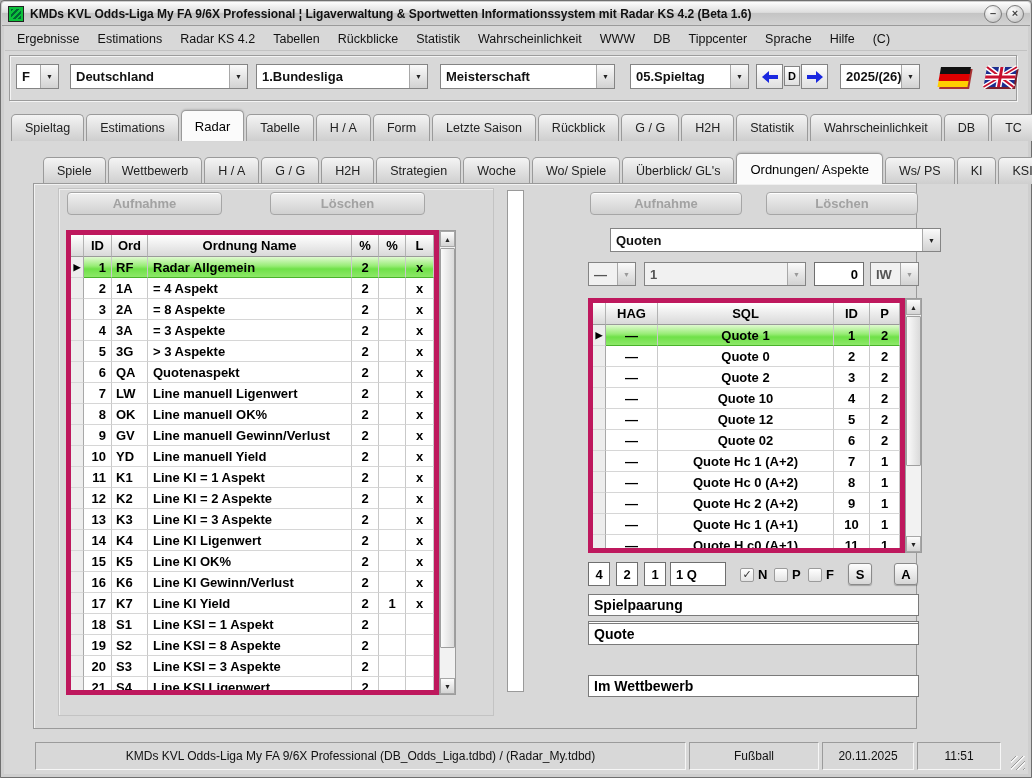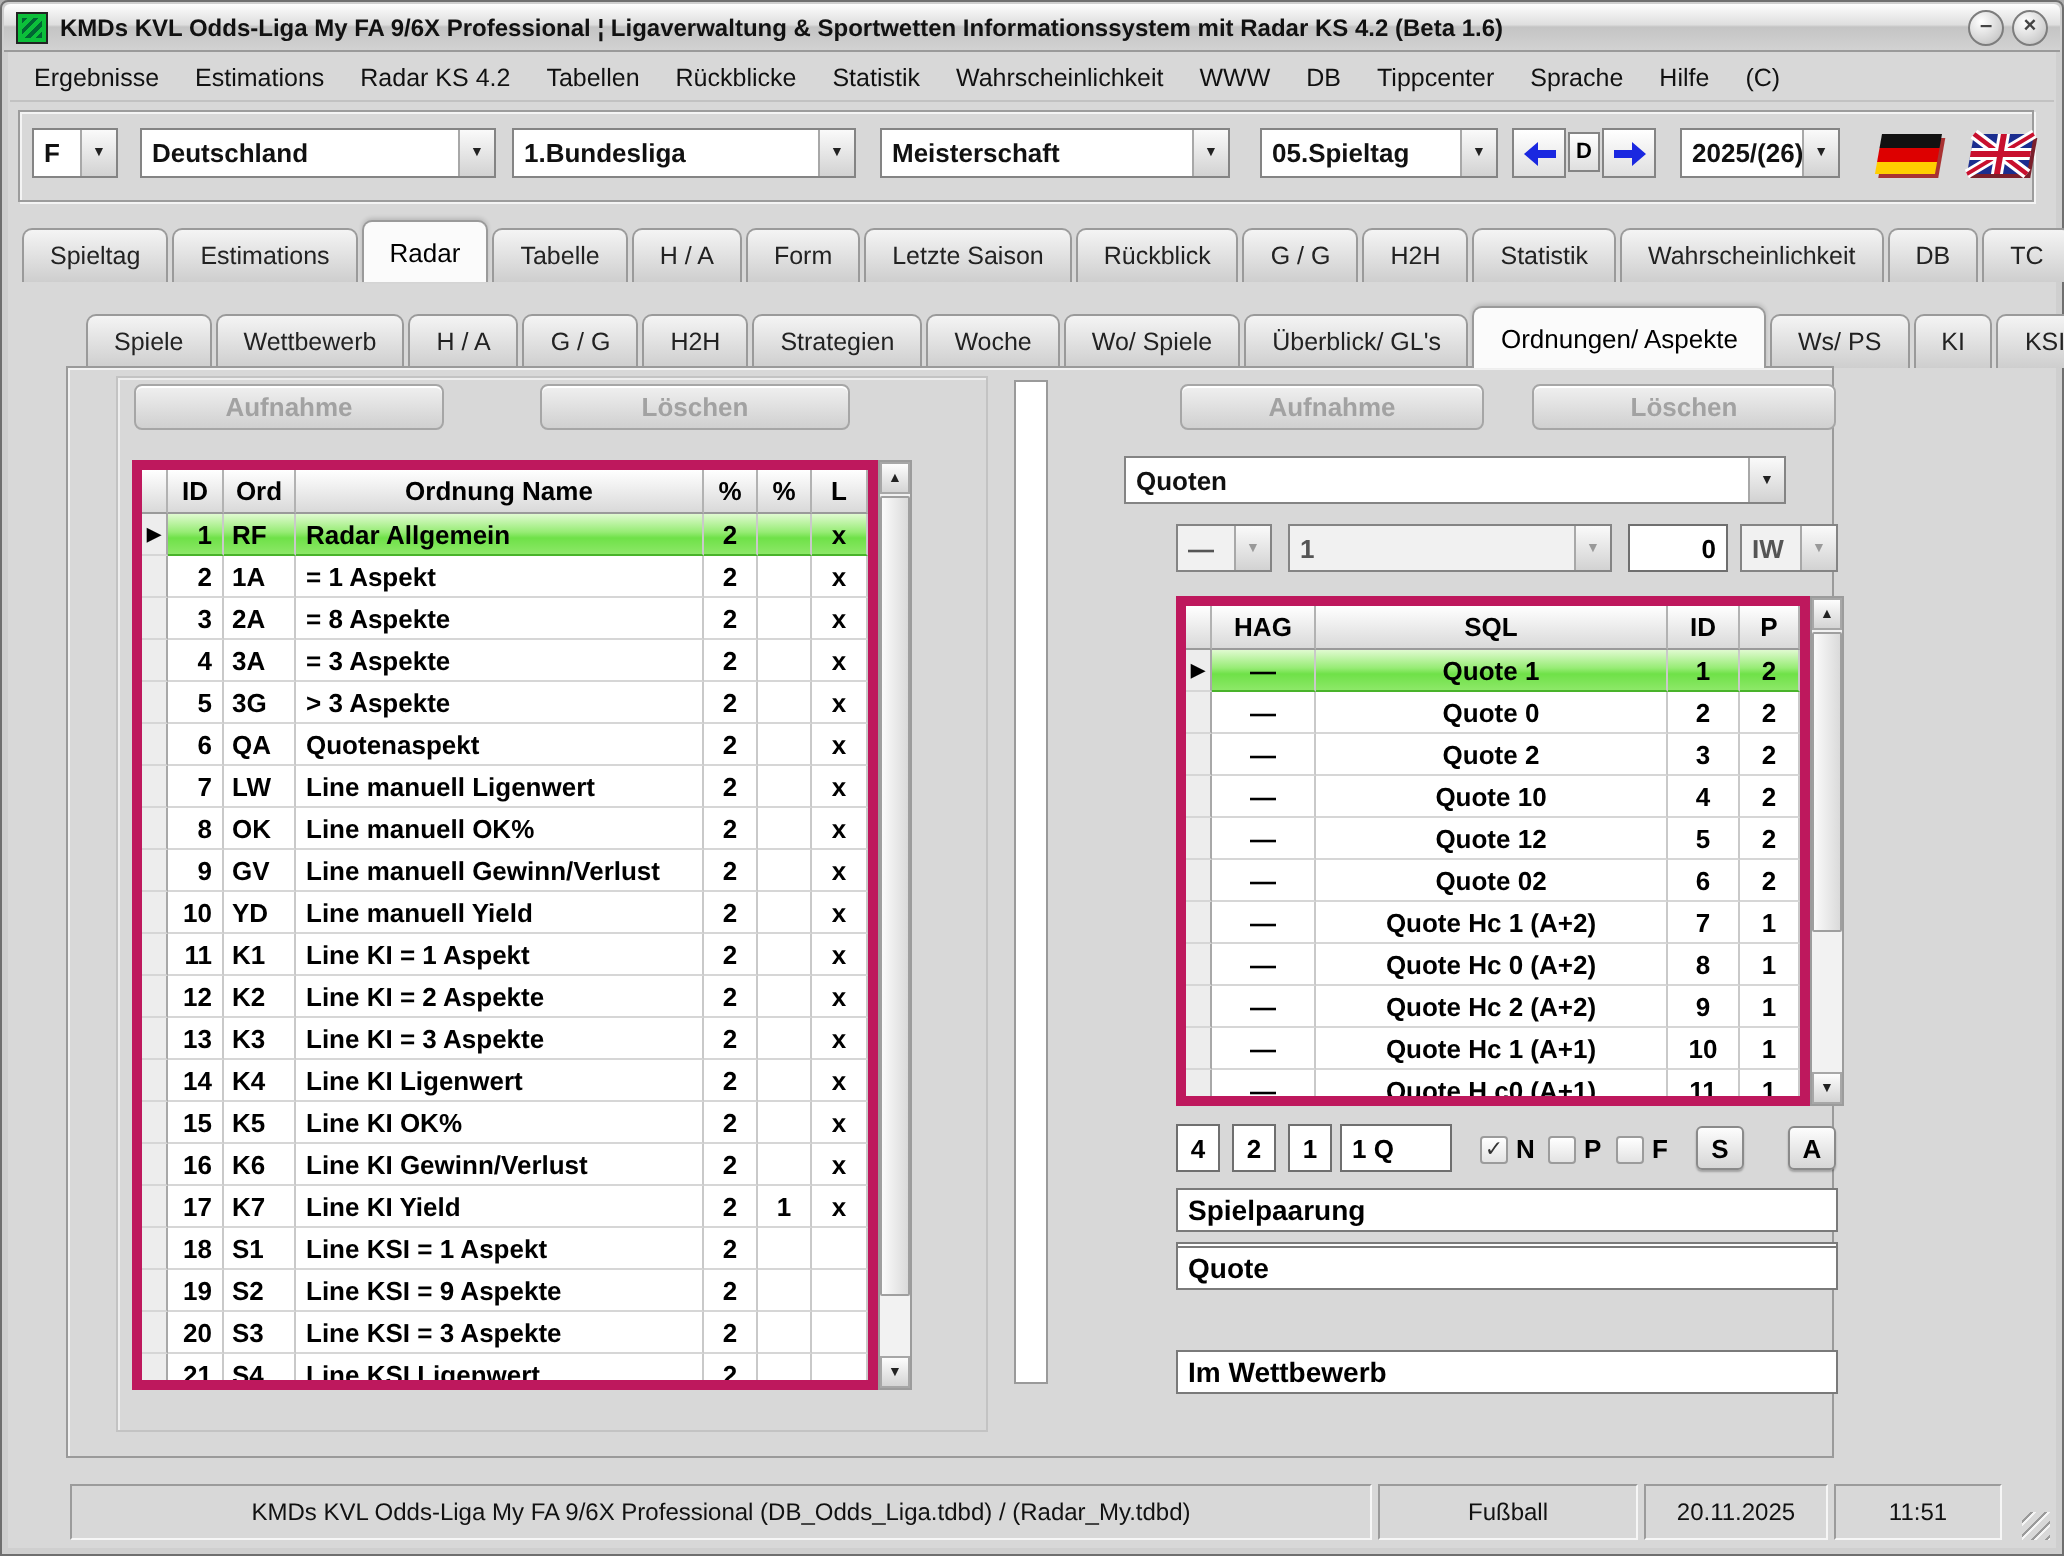--- a/index.html
+++ b/index.html
@@ -267,21 +267,21 @@
             <div class="gcell c-ord">RF</div>
             <div class="gcell c-name">Radar Allgemein</div>
             <div class="gcell c-p">2</div>
             <div class="gcell c-p"></div>
             <div class="gcell c-l">x</div>
           </div>
           <div class="grow">
             <div class="gcell c-ind"></div>
             <div class="gcell c-id">2</div>
             <div class="gcell c-ord">1A</div>
-            <div class="gcell c-name">= 1 Aspekt</div>
+            <div class="gcell c-name">= 4 Aspekt</div>
             <div class="gcell c-p">2</div>
             <div class="gcell c-p"></div>
             <div class="gcell c-l">x</div>
           </div>
           <div class="grow">
             <div class="gcell c-ind"></div>
             <div class="gcell c-id">3</div>
             <div class="gcell c-ord">2A</div>
             <div class="gcell c-name"> = 8 Aspekte</div>
             <div class="gcell c-p">2</div>
@@ -420,21 +420,21 @@
             <div class="gcell c-ord">S1</div>
             <div class="gcell c-name">Line KSI = 1 Aspekt</div>
             <div class="gcell c-p">2</div>
             <div class="gcell c-p"></div>
             <div class="gcell c-l"></div>
           </div>
           <div class="grow">
             <div class="gcell c-ind"></div>
             <div class="gcell c-id">19</div>
             <div class="gcell c-ord">S2</div>
-            <div class="gcell c-name">Line KSI = 9 Aspekte</div>
+            <div class="gcell c-name">Line KSI = 8 Aspekte</div>
             <div class="gcell c-p">2</div>
             <div class="gcell c-p"></div>
             <div class="gcell c-l"></div>
           </div>
           <div class="grow">
             <div class="gcell c-ind"></div>
             <div class="gcell c-id">20</div>
             <div class="gcell c-ord">S3</div>
             <div class="gcell c-name">Line KSI = 3 Aspekte</div>
             <div class="gcell c-p">2</div>
@@ -454,21 +454,21 @@
     </div>
     <div class="vscroll" style="left:405px; top:46px; height:465px;">
       <div class="sb-btn" style="top:0;">▲</div>
       <div class="sb-thumb" style="top:17px; height:400px;"></div>
       <div class="sb-btn" style="bottom:0;">▼</div>
     </div>
 
     <div class="btn-dis" style="left:556px; top:8px; width:152px;">Aufnahme</div>
     <div class="btn-dis" style="left:732px; top:8px; width:152px;">Löschen</div>
 
-    <div class="combo" style="left:528px; top:44px; width:331px; height:24px;">
+    <div class="combo" style="left:576px; top:44px; width:331px; height:24px;">
       <span class="txt">Quoten</span>
       <span class="arr">▼</span>
     </div>
 
     <div class="combo dis" style="left:554px; top:78px; width:48px; height:24px;">
       <span class="txt">—</span>
       <span class="arr">▼</span>
     </div>
     <div class="combo dis" style="left:610px; top:78px; width:162px; height:24px;">
       <span class="txt">1</span>

